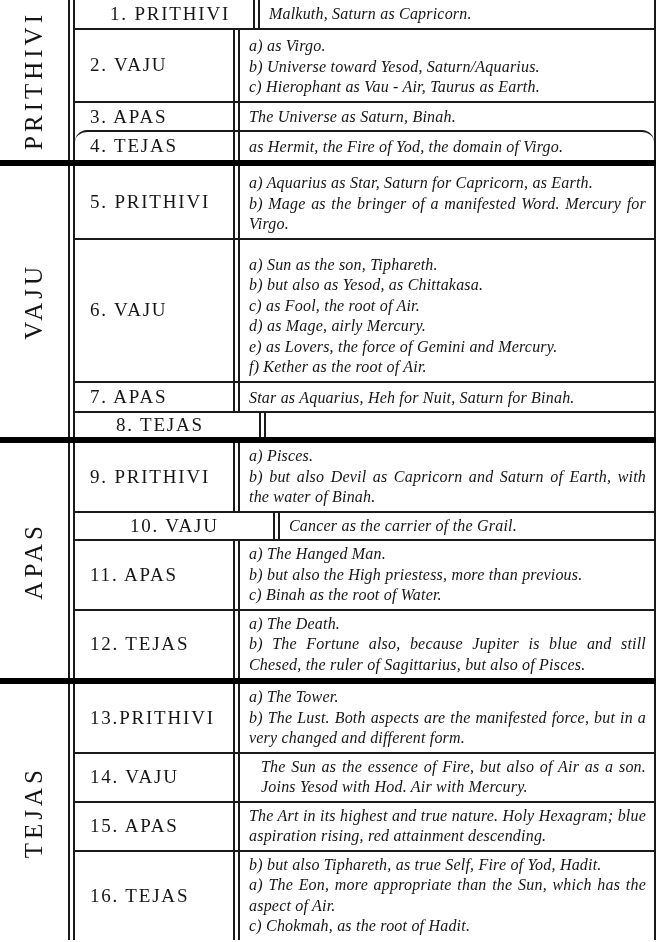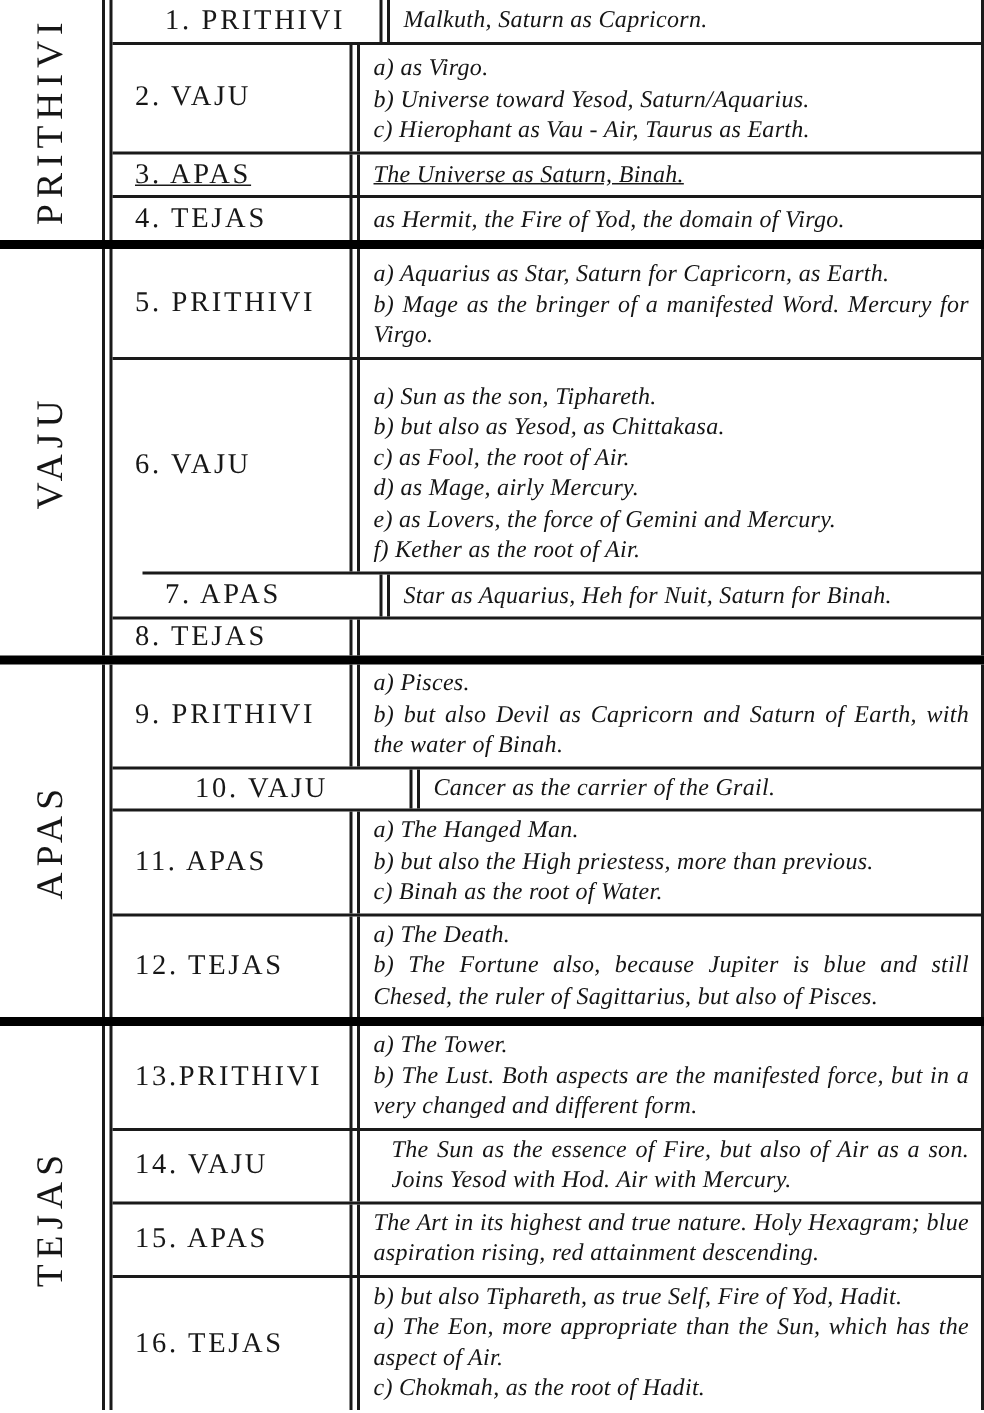--- a/index.html
+++ b/index.html
@@ -112,28 +112,28 @@
 
   <div class="row" style="flex-grow: 3;">
     <div class="cell-label">2. VAJU</div>
     <div class="cell-desc">
             <p>a) as Virgo.</p>
             <p>b) Universe toward Yesod, Saturn/Aquarius.</p>
             <p>c) Hierophant as Vau - Air, Taurus as Earth.</p>
           </div>
   </div>
 
-  <div class="row" style="flex-grow: 1; text-decoration: underline;">
+  <div class="row" style="flex-grow: 1;">
     <div class="cell-label">3. APAS</div>
     <div class="cell-desc">
             <p>The Universe as Saturn, Binah.</p>
           </div>
   </div>
 
-  <div class="row" style="flex-grow: 1;">
+  <div class="row" style="flex-grow: 1; border-radius: 12px;">
     <div class="cell-label">4. TEJAS</div>
     <div class="cell-desc">
             <p>as Hermit, the Fire of Yod, the domain of Virgo.</p>
           </div>
   </div>
 </div>
   </section>
 
   <section class="section">
     <div class="side">
@@ -153,28 +153,28 @@
     <div class="cell-desc">
             <p>a) Sun as the son, Tiphareth.</p>
             <p>b) but also as Yesod, as Chittakasa.</p>
             <p>c) as Fool, the root of Air.</p>
             <p>d) as Mage, airly Mercury.</p>
             <p>e) as Lovers, the force of Gemini and Mercury.</p>
             <p>f) Kether as the root of Air.</p>
           </div>
   </div>
 
-  <div class="row" style="flex-grow: 1; margin-left: 20px;">
+  <div class="row" style="flex-grow: 1;">
     <div class="cell-label">7. APAS</div>
     <div class="cell-desc">
             <p>Star as Aquarius, Heh for Nuit, Saturn for Binah.</p>
           </div>
   </div>
 
-  <div class="row" style="flex-grow: 1;">
+  <div class="row" style="flex-grow: 1; padding-left: 26px;">
     <div class="cell-label">8. TEJAS</div>
   </div>
 </div>
   </section>
 
   <section class="section">
     <div class="side">
       <span class="vlabel">APAS</span>
     </div>
     <div class="rows">

